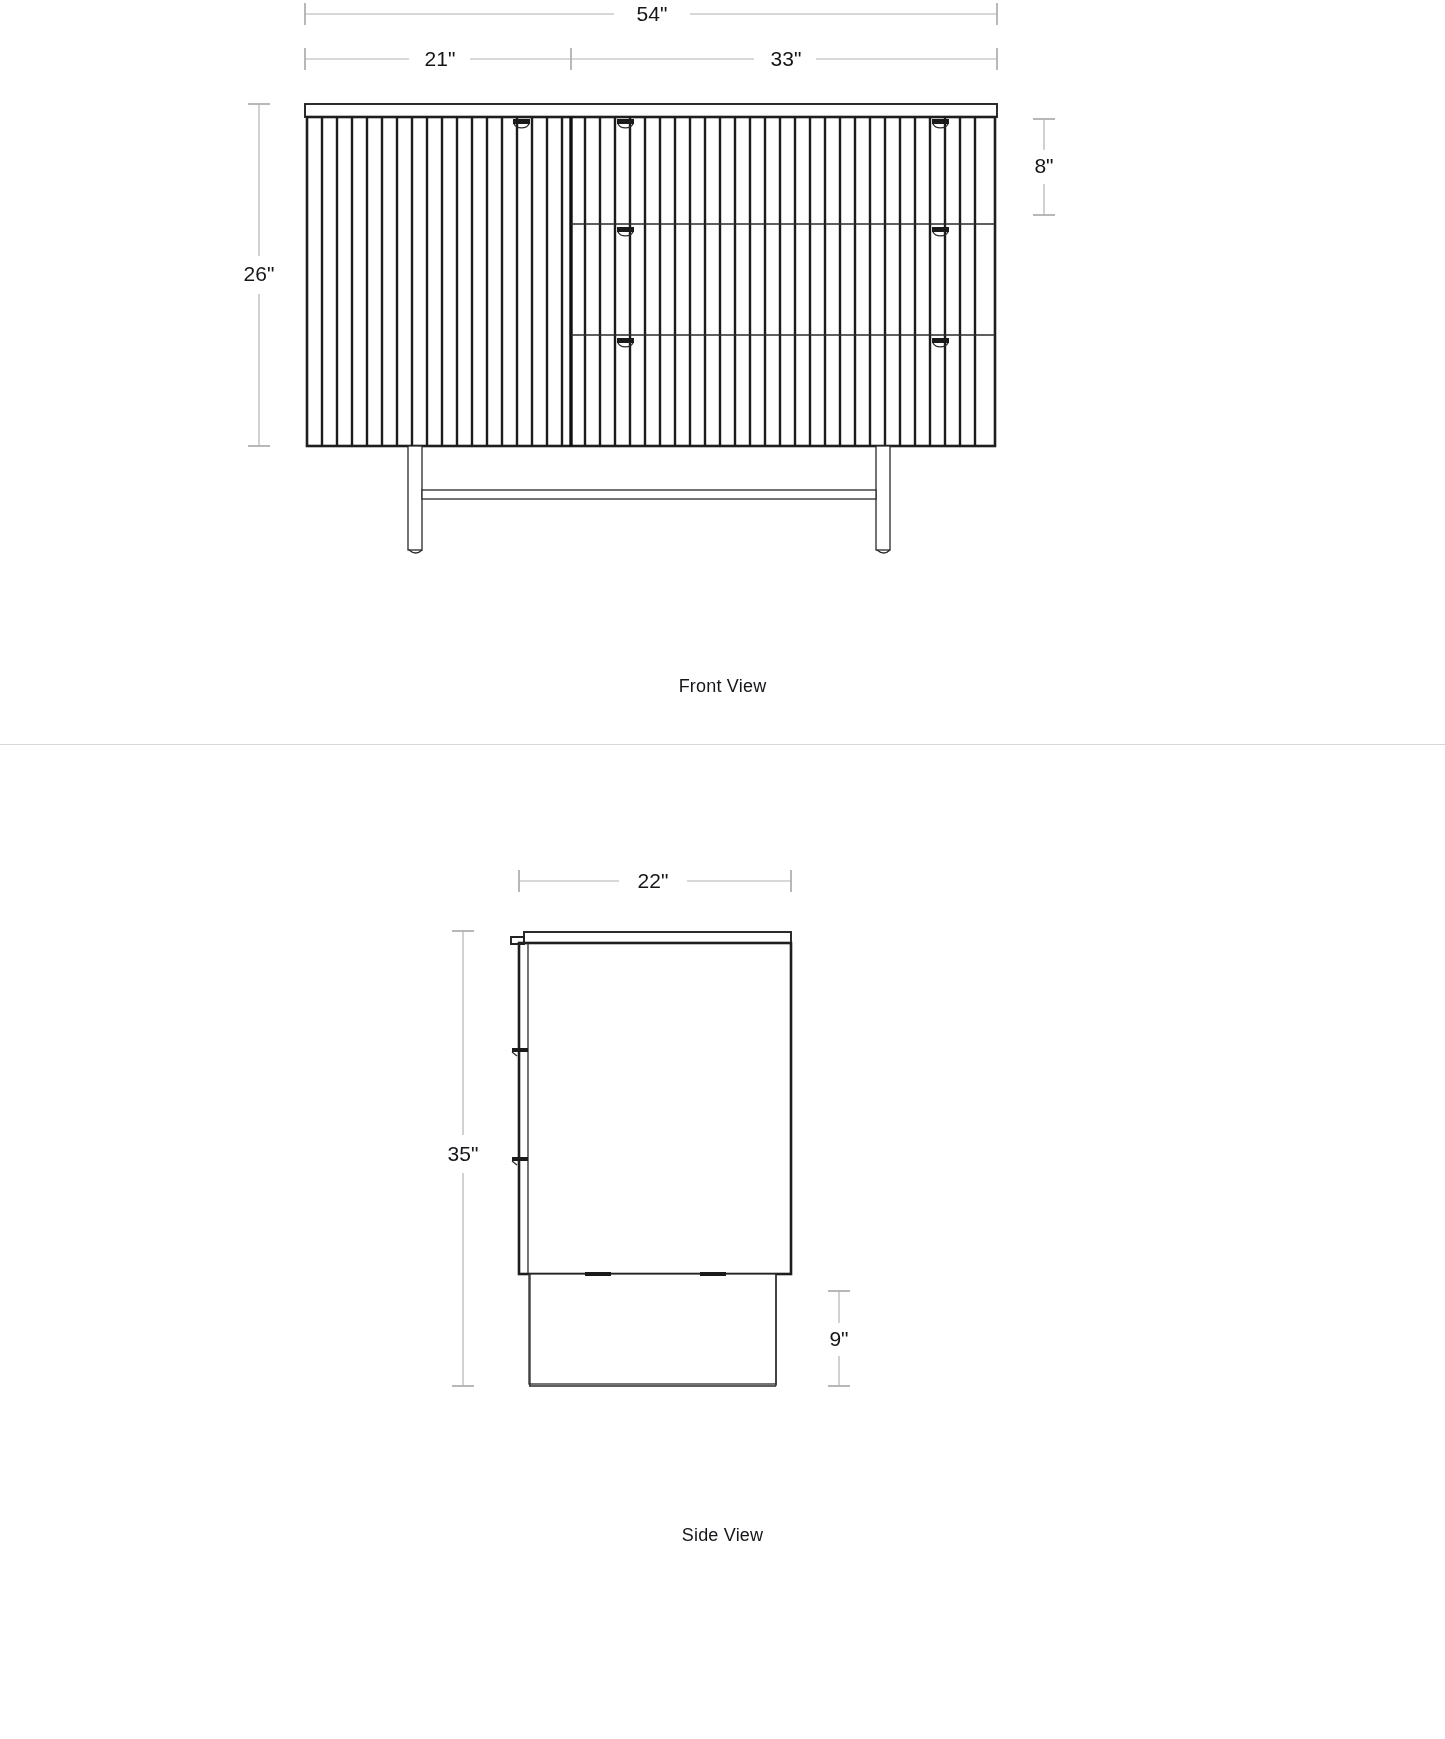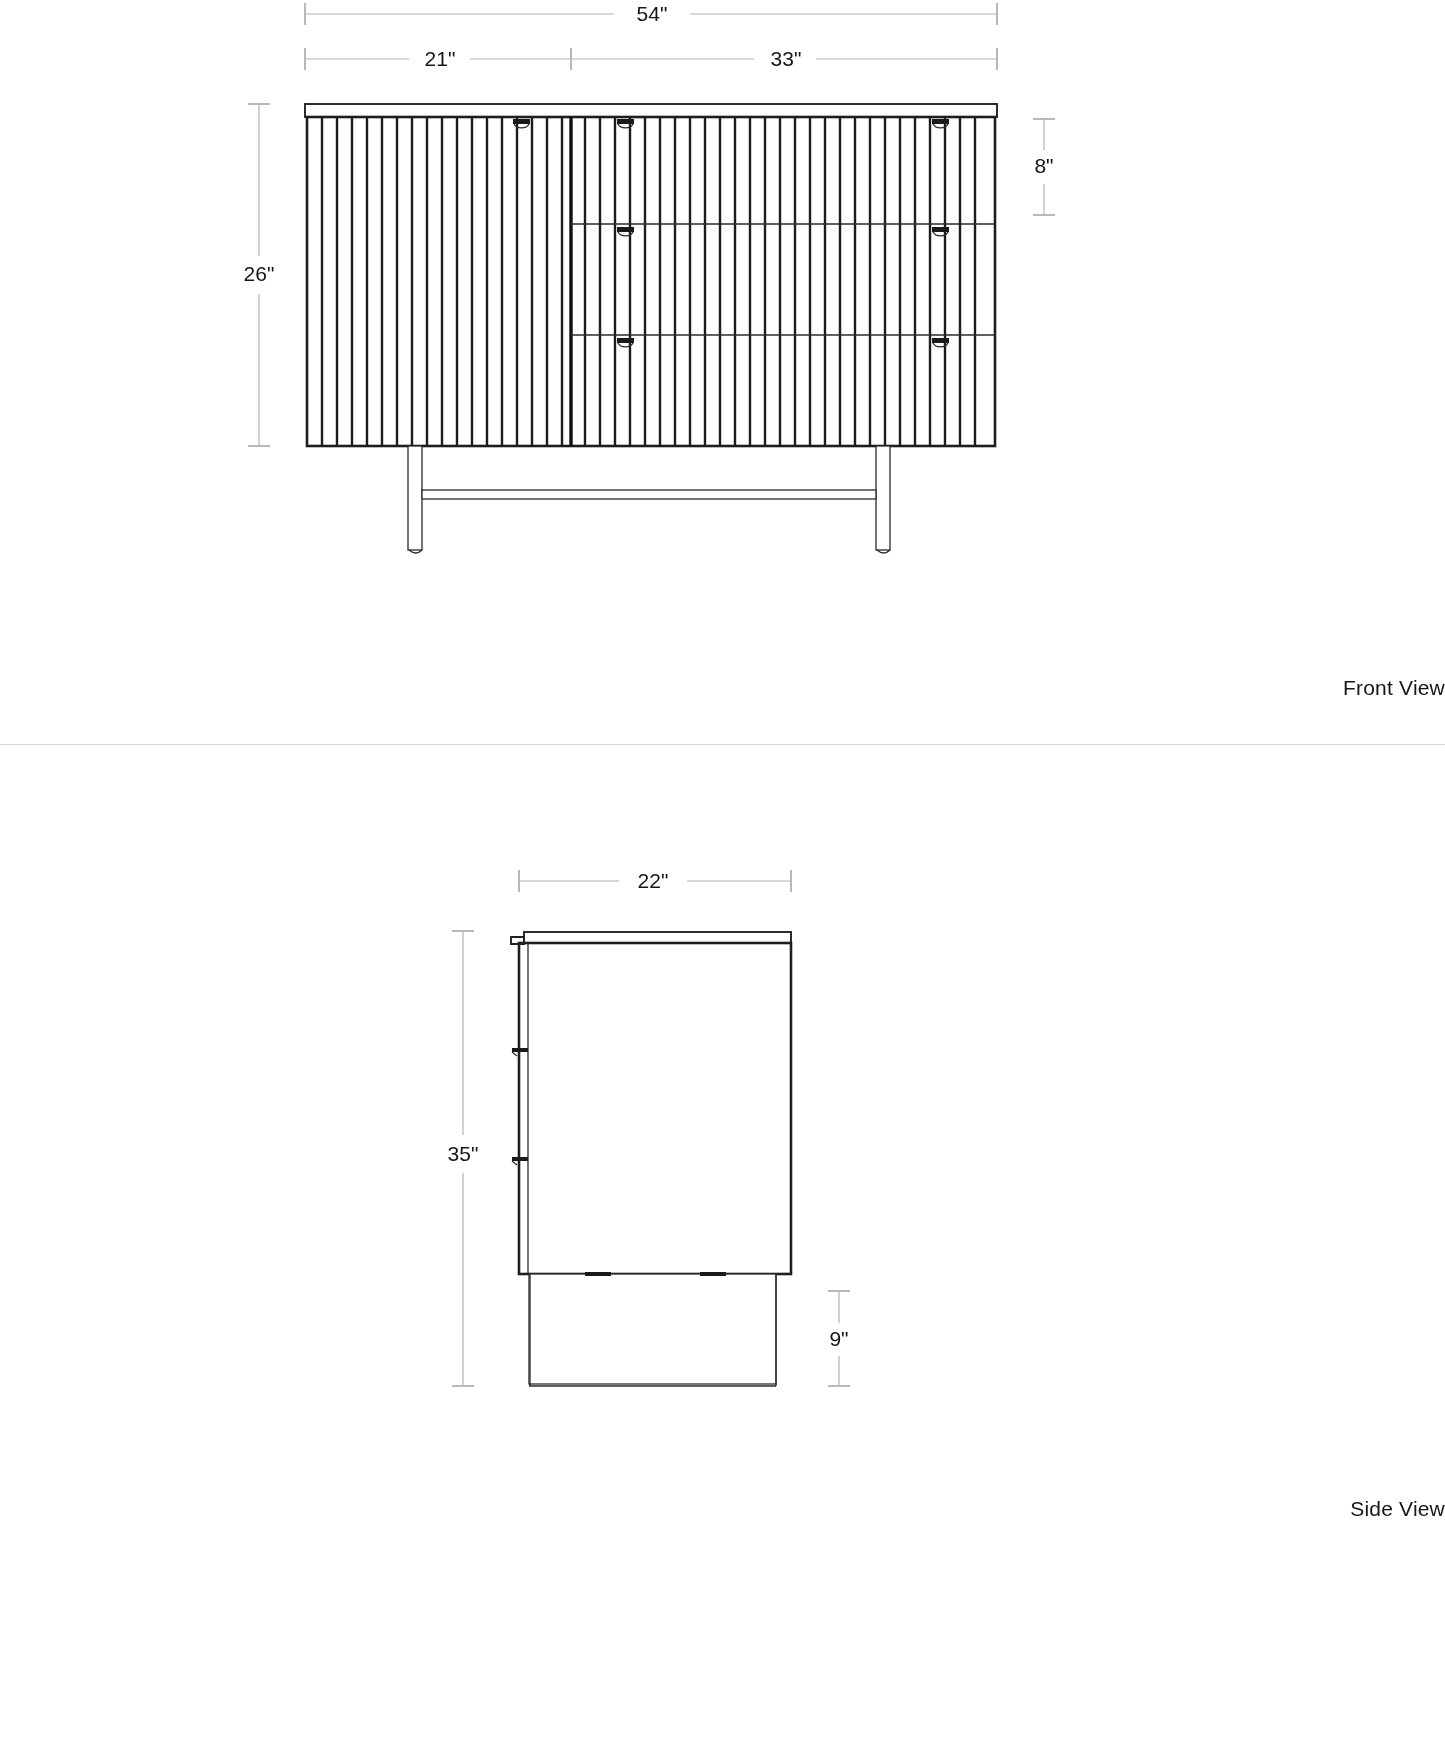--- a/index.html
+++ b/index.html
@@ -34,22 +34,22 @@
     left: 0;
     top: 744px;
     width: 1445px;
     height: 1px;
     background: #d8d8d8;
   }
 
   .view-caption {
     position: absolute;
     width: 100%;
-    text-align: right;
-    font-size: 21px;
+    text-align: center;
+    font-size: 18px;
     letter-spacing: 0.2px;
     color: #14161a;
   }
   #front-caption { top: 676px; }
   #side-caption  { top: 1497px; }
 
   svg { display: block; }
   .drawing {
     position: absolute;
     left: 0;
@@ -285,16 +285,16 @@
         <rect class="pull" x="585" y="527" width="26" height="4"></rect>
         <rect class="pull" x="700" y="527" width="26" height="4"></rect>
 
         <line class="obj-thin" x1="530" y1="529" x2="530" y2="641"></line>
         <line class="obj-thin" x1="776" y1="529" x2="776" y2="641"></line>
 
         <line class="obj-thin" x1="529" y1="641" x2="776" y2="641"></line>
       </g>
     </svg>
 
-    <div class="view-caption" id="side-caption" style="top:752px">Side View</div>
+    <div class="view-caption" id="side-caption" style="top:780px">Side View</div>
   </div>
 
 </div>
 
 </body></html>

